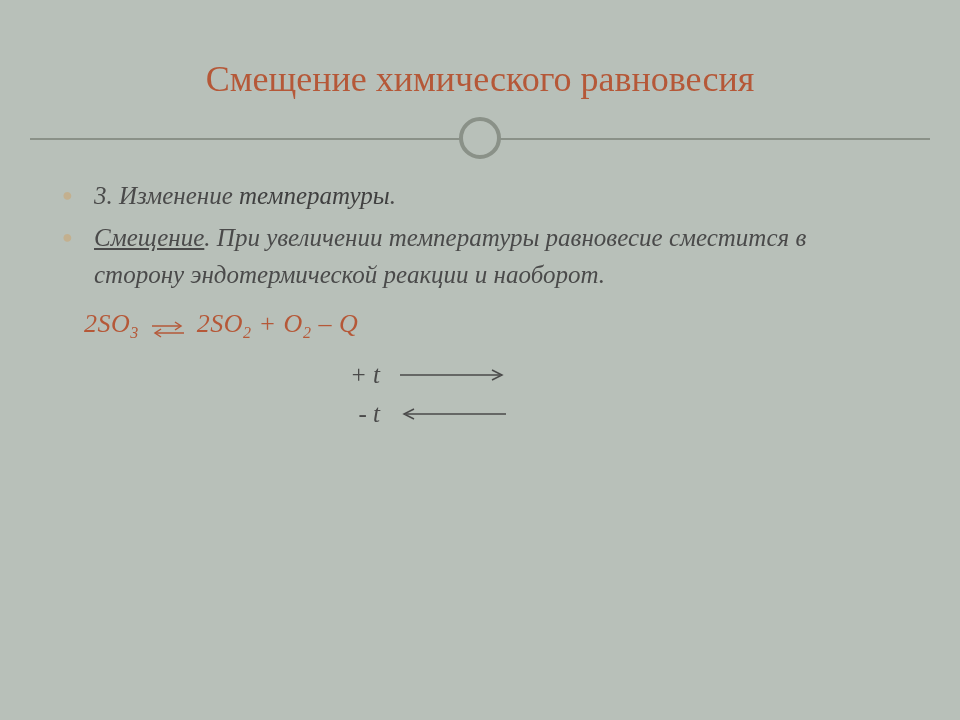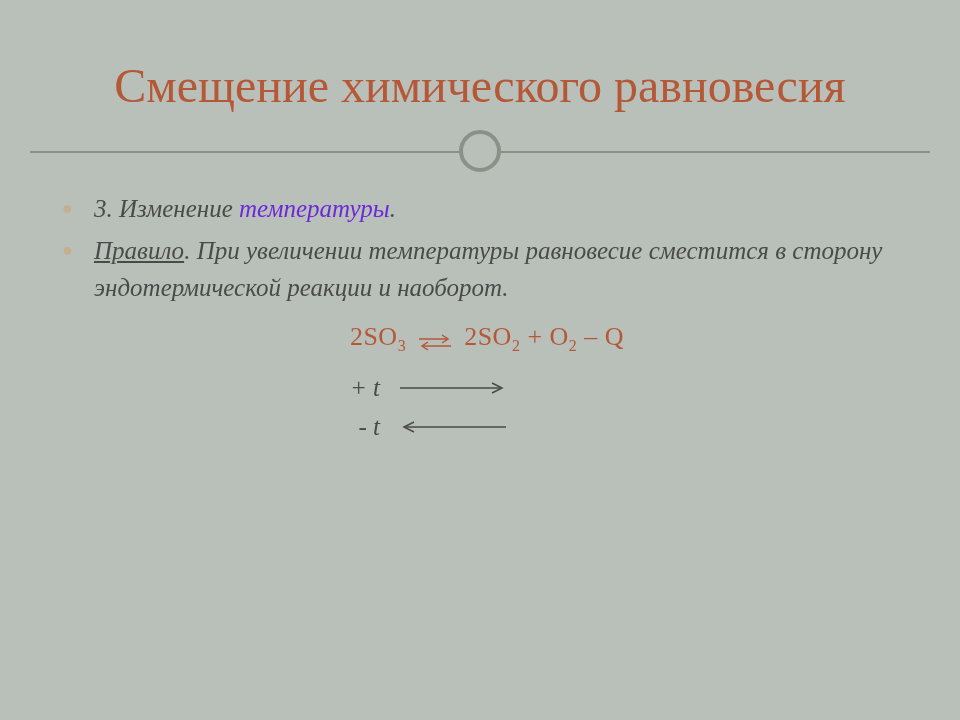--- a/index.html
+++ b/index.html
@@ -16,21 +16,21 @@
       overflow: hidden;
     }
     .slide {
       width: 900px;
       height: 660px;
       margin: 30px auto;
       position: relative;
     }
     .title {
       text-align: center;
-      font-size: 48px;
+      font-size: 36px;
       color: #b55838;
       font-weight: normal;
       padding-top: 28px;
       padding-bottom: 18px;
       font-style: normal;
     }
     .divider-wrap {
       position: relative;
       width: 100%;
       height: 40px;
@@ -70,29 +70,30 @@
     .bullet-item::before {
       content: "●";
       position: absolute;
       left: -22px;
       top: 4px;
       color: #c3b08f;
       font-size: 18px;
       font-style: normal;
     }
     .highlight {
-      color: #6d28d9;
+      color: #404040;
     }
     .underline {
       text-decoration: underline;
     }
     .equation {
-      text-align: center;
+      text-align: left;
       font-size: 26px;
       color: #b55838;
+      font-style: italic;
       margin-top: 16px;
       letter-spacing: 0.5px;
     }
     .equation sub {
       font-size: 16px;
       vertical-align: sub;
     }
     .eq-arrow {
       display: inline-block;
       position: relative;
@@ -132,21 +133,21 @@
     <div class="divider-line"></div>
     <div class="divider-circle"></div>
   </div>
 
   <div class="content">
     <div class="bullet-item">
       <span>3. Изменение </span><span class="highlight">температуры</span><span>.</span>
     </div>
 
     <div class="bullet-item">
-      <span class="underline">Правило</span><span>. При увеличении температуры равновесие сместится в сторону эндотермической реакции и наоборот.</span>
+      <span class="underline">Смещение</span><span>. При увеличении температуры равновесие сместится в сторону эндотермической реакции и наоборот.</span>
     </div>
 
     <div class="equation">
       <span>2SO</span><sub>3</sub>
       <span class="eq-arrow">
         <svg width="36" height="20" viewBox="0 0 36 20">
           <line x1="2" y1="7" x2="30" y2="7" stroke="#b55838" stroke-width="1.5"></line>
           <polyline points="25,3 31,7 25,11" fill="none" stroke="#b55838" stroke-width="1.5"></polyline>
           <line x1="6" y1="14" x2="34" y2="14" stroke="#b55838" stroke-width="1.5"></line>
           <polyline points="11,10 5,14 11,18" fill="none" stroke="#b55838" stroke-width="1.5"></polyline>

